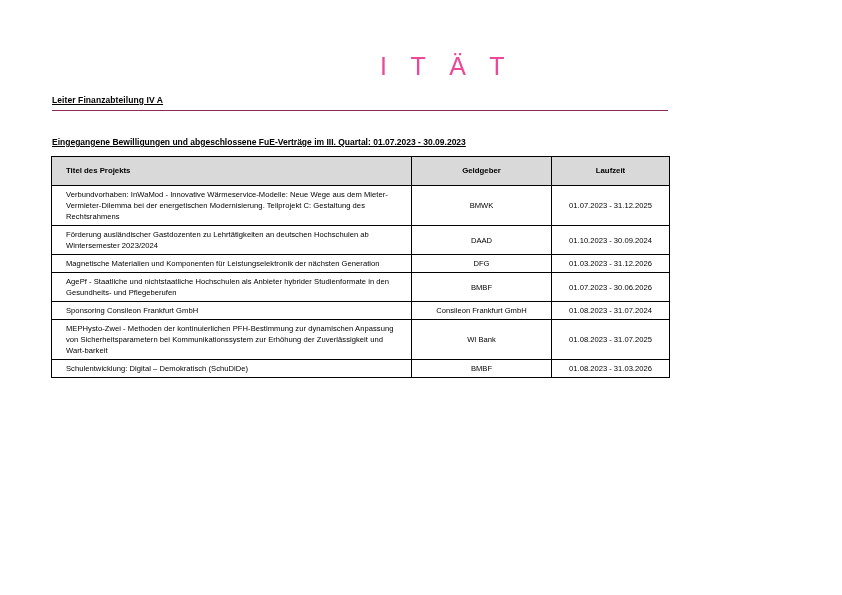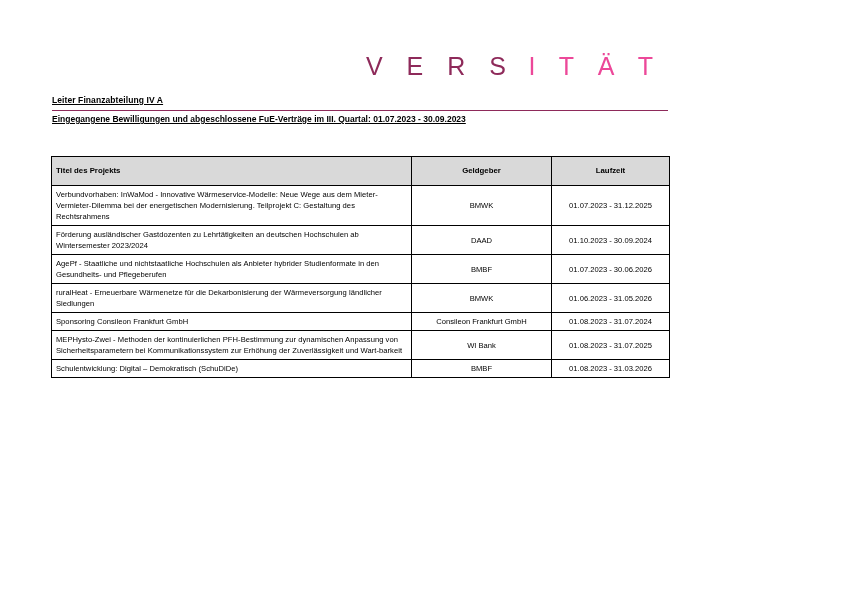--- a/index.html
+++ b/index.html
@@ -77,21 +77,21 @@
     left: 52px;
     top: 110px;
     width: 616px;
     height: 1px;
     background: #8e2a5a;
   }
 
   .subtitle {
     position: absolute;
     left: 52px;
-    top: 114px;
+    top: 137px;
     font-size: 8.5px;
     font-weight: bold;
     color: #000;
   }
   .subtitle u {
     text-decoration: underline;
   }
 
   
   .table-wrap {
@@ -105,21 +105,21 @@
     width: 618px;
     table-layout: fixed;
   }
   table.projects col.c1 { width: 360px; }
   table.projects col.c2 { width: 140px; }
   table.projects col.c3 { width: 118px; }
 
   table.projects th, table.projects td {
     border: 1px solid #000000;
     font-size: 7.6px;
-    padding: 3px 4px;
+    padding: 3px 14px;
     vertical-align: middle;
     line-height: 1.45;
   }
   table.projects thead th {
     background: #d9d9d9;
     font-weight: bold;
     height: 22px;
     font-size: 7.8px;
   }
   th.col-title, td.col-title {
@@ -138,21 +138,20 @@
     letter-spacing: 0.005em;
   }
 </style>
 </head>
 <body>
 
 <div class="page">
 
   <div class="logo">
     <div class="logo-line logo-line2">
-      <span class="vers-part">V E R S</span>
       <span class="itaet-part" style="margin-left:14px;">I T Ä T</span>
     </div>
   </div>
 
   <div class="header-title">Leiter Finanzabteilung IV A</div>
   <div class="header-rule"></div>
 
   <div class="subtitle">
     <u>Eingegangene Bewilligungen und abgeschlossene FuE-Verträge im III. Quartal: 01.07.2023 - 30.09.2023</u>
   </div>
@@ -176,30 +175,30 @@
             <td class="col-title">Verbundvorhaben: InWaMod - Innovative Wärmeservice-Modelle: Neue Wege aus dem Mieter-Vermieter-Dilemma bei der energetischen Modernisierung. Teilprojekt C: Gestaltung des Rechtsrahmens</td>
             <td class="col-funder">BMWK</td>
             <td class="col-duration">01.07.2023 - 31.12.2025</td>
           </tr>
           <tr>
             <td class="col-title">Förderung ausländischer Gastdozenten zu Lehrtätigkeiten an deutschen Hochschulen ab Wintersemester 2023/2024</td>
             <td class="col-funder">DAAD</td>
             <td class="col-duration">01.10.2023 - 30.09.2024</td>
           </tr>
           <tr>
+            <td class="col-title">Magnetische Materialien und Komponenten für Leistungselektronik der nächsten Generation</td>
+            <td class="col-funder">DFG</td>
+            <td class="col-duration">01.03.2023 - 31.12.2026</td>
+          </tr>
+          <tr>
             <td class="col-title">AgePf - Staatliche und nichtstaatliche Hochschulen als Anbieter hybrider Studienformate in den Gesundheits- und Pflegeberufen</td>
             <td class="col-funder">BMBF</td>
             <td class="col-duration">01.07.2023 - 30.06.2026</td>
           </tr>
           <tr>
-            <td class="col-title">ruralHeat - Erneuerbare Wärmenetze für die Dekarbonisierung der Wärmeversorgung ländlicher Siedlungen</td>
-            <td class="col-funder">BMWK</td>
-            <td class="col-duration">01.06.2023 - 31.05.2026</td>
-          </tr>
-          <tr>
             <td class="col-title">Sponsoring Consileon Frankfurt GmbH</td>
             <td class="col-funder">Consileon Frankfurt GmbH</td>
             <td class="col-duration">01.08.2023 - 31.07.2024</td>
           </tr>
           <tr>
             <td class="col-title">MEPHysto-Zwei - Methoden der kontinuierlichen PFH-Bestimmung zur dynamischen Anpassung von Sicherheitsparametern bei Kommunikationssystem zur Erhöhung der Zuverlässigkeit und Wart-barkeit</td>
             <td class="col-funder">WI Bank</td>
             <td class="col-duration">01.08.2023 - 31.07.2025</td>
           </tr>
           <tr>

